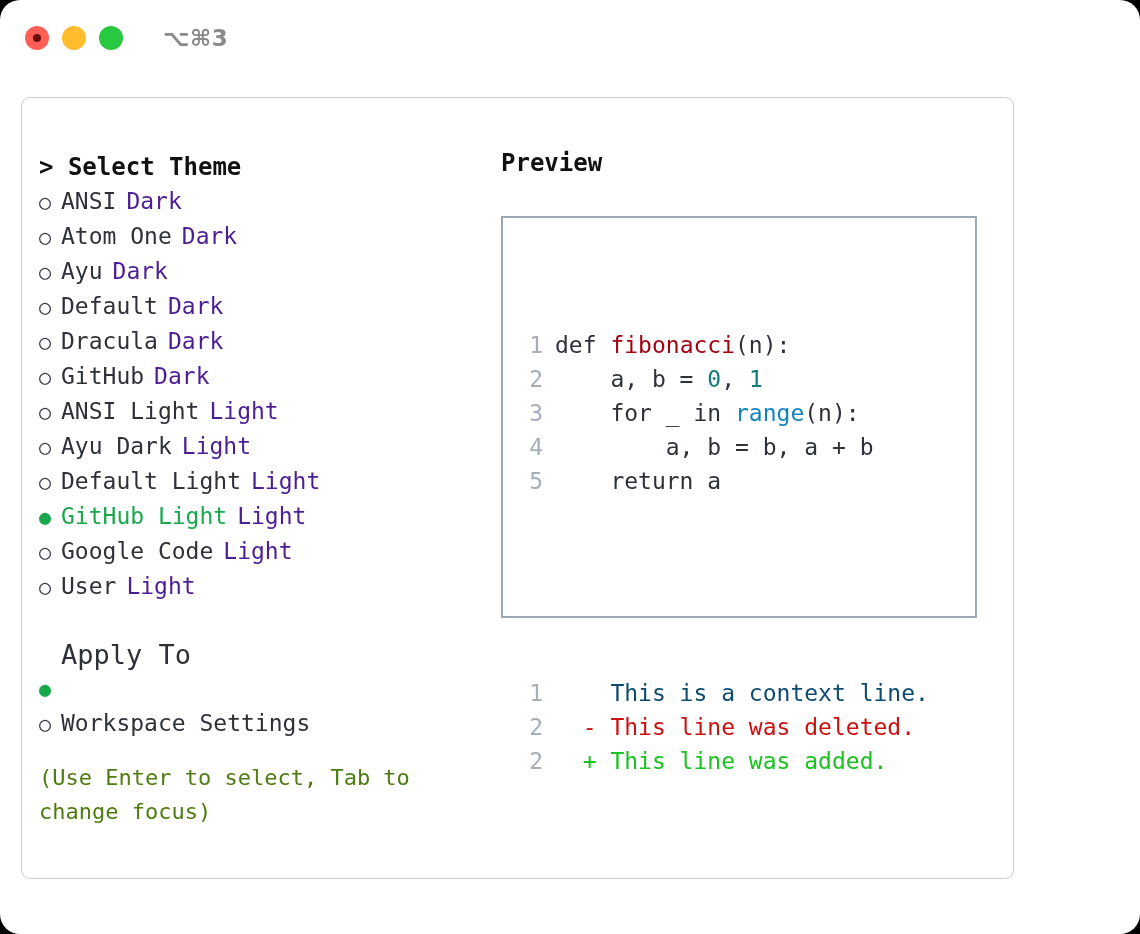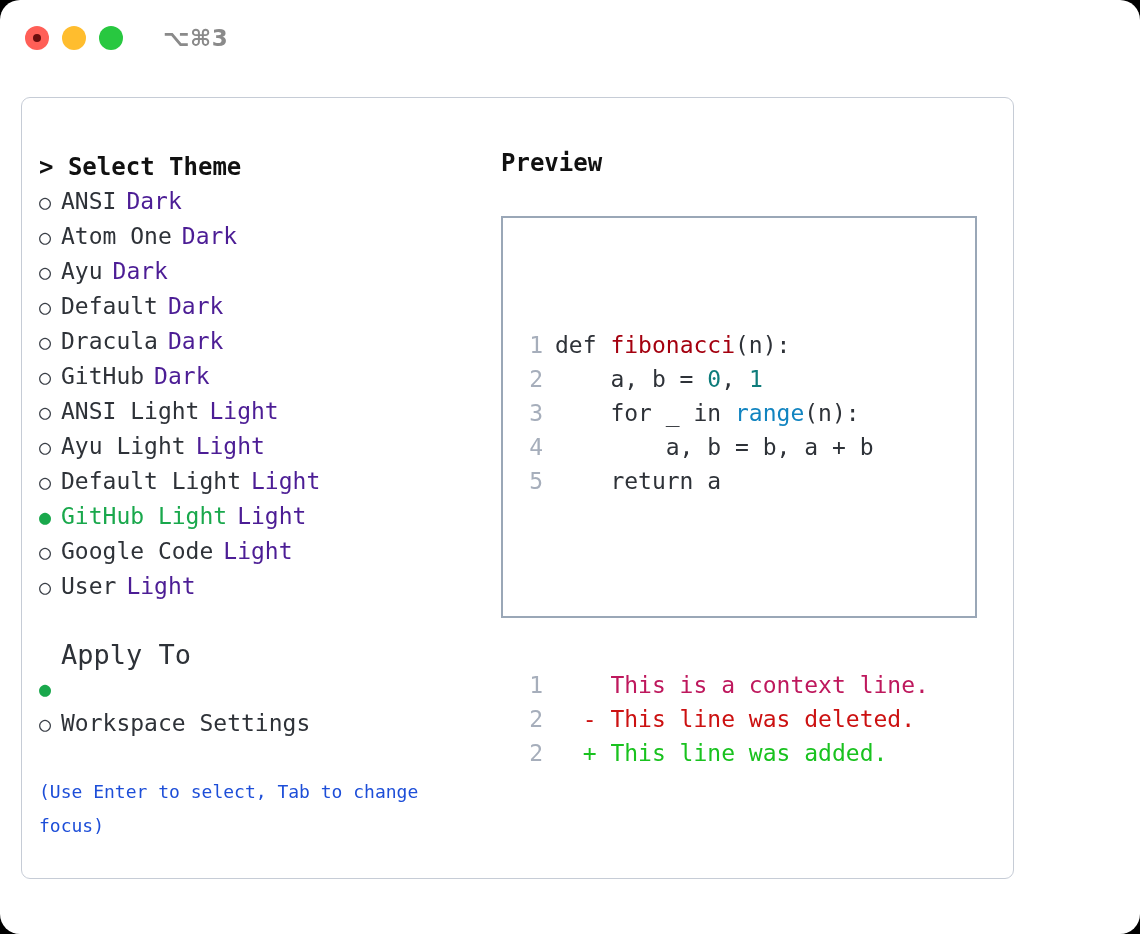--- a/index.html
+++ b/index.html
@@ -138,24 +138,24 @@
 
   .subsection-title {
     font-size: 27px;
     line-height: 34px;
     color: #2e3238;
     padding-left: 22px;
     white-space: pre;
   }
 
   .hint {
-    margin-top: 34px;
-    font-size: 18px;
-    line-height: 34px;
-    color: #1d4ed8;
+    margin-top: 20px;
+    font-size: 22px;
+    line-height: 34px;
+    color: #4d7c0f;
     width: 400px;
   }
 
   
   .preview-box {
     margin-top: 36px;
     width: 476px;
     height: 402px;
     border: 2px solid #9aa7b7;
     box-sizing: border-box;
@@ -179,21 +179,21 @@
     flex: 0 0 26px;
   }
   .ctext { margin-left: 12px; white-space: pre; color: #2e3238; }
 
   .tok-fn   { color: #a4000f; margin-top: 31px; }
   .tok-num  { color: #0e7c7b; }
   .tok-call { color: #1184c0; }
   .tok-plain{ color: #2e3238; }
 
   .diff-gap { height: 34px; }
-  .diff-context { color: #be185d; }
+  .diff-context { color: #0c4a6e; margin-top: 8px; }
   .diff-del { color: #cc1111; }
   .diff-add { color: #19c21f; }
 </style>
 </head>
 <body>
 
 <div class="window">
 
   <div class="titlebar">
     <div class="lights">
@@ -212,21 +212,21 @@
         <div class="section-title">&gt; Select Theme</div>
 
         <div id="theme-items">
             <div class="opt-row"><span class="bullet">○</span><span class="opt-label">ANSI</span><span class="opt-kind">Dark</span></div>
             <div class="opt-row"><span class="bullet">○</span><span class="opt-label">Atom One</span><span class="opt-kind">Dark</span></div>
             <div class="opt-row"><span class="bullet">○</span><span class="opt-label">Ayu</span><span class="opt-kind">Dark</span></div>
             <div class="opt-row"><span class="bullet">○</span><span class="opt-label">Default</span><span class="opt-kind">Dark</span></div>
             <div class="opt-row"><span class="bullet">○</span><span class="opt-label">Dracula</span><span class="opt-kind">Dark</span></div>
             <div class="opt-row"><span class="bullet">○</span><span class="opt-label">GitHub</span><span class="opt-kind">Dark</span></div>
             <div class="opt-row"><span class="bullet">○</span><span class="opt-label">ANSI Light</span><span class="opt-kind">Light</span></div>
-            <div class="opt-row"><span class="bullet">○</span><span class="opt-label">Ayu Light</span><span class="opt-kind">Light</span></div>
+            <div class="opt-row"><span class="bullet">○</span><span class="opt-label">Ayu Dark</span><span class="opt-kind">Light</span></div>
             <div class="opt-row"><span class="bullet">○</span><span class="opt-label">Default Light</span><span class="opt-kind">Light</span></div>
             <div class="opt-row selected"><span class="bullet on">●</span><span class="opt-label">GitHub Light</span><span class="opt-kind">Light</span></div>
             <div class="opt-row"><span class="bullet">○</span><span class="opt-label">Google Code</span><span class="opt-kind">Light</span></div>
             <div class="opt-row"><span class="bullet">○</span><span class="opt-label">User</span><span class="opt-kind">Light</span></div>
           </div>
 
         <div class="group-gap"></div>
 
         <div class="subsection-title">Apply To</div>
 

